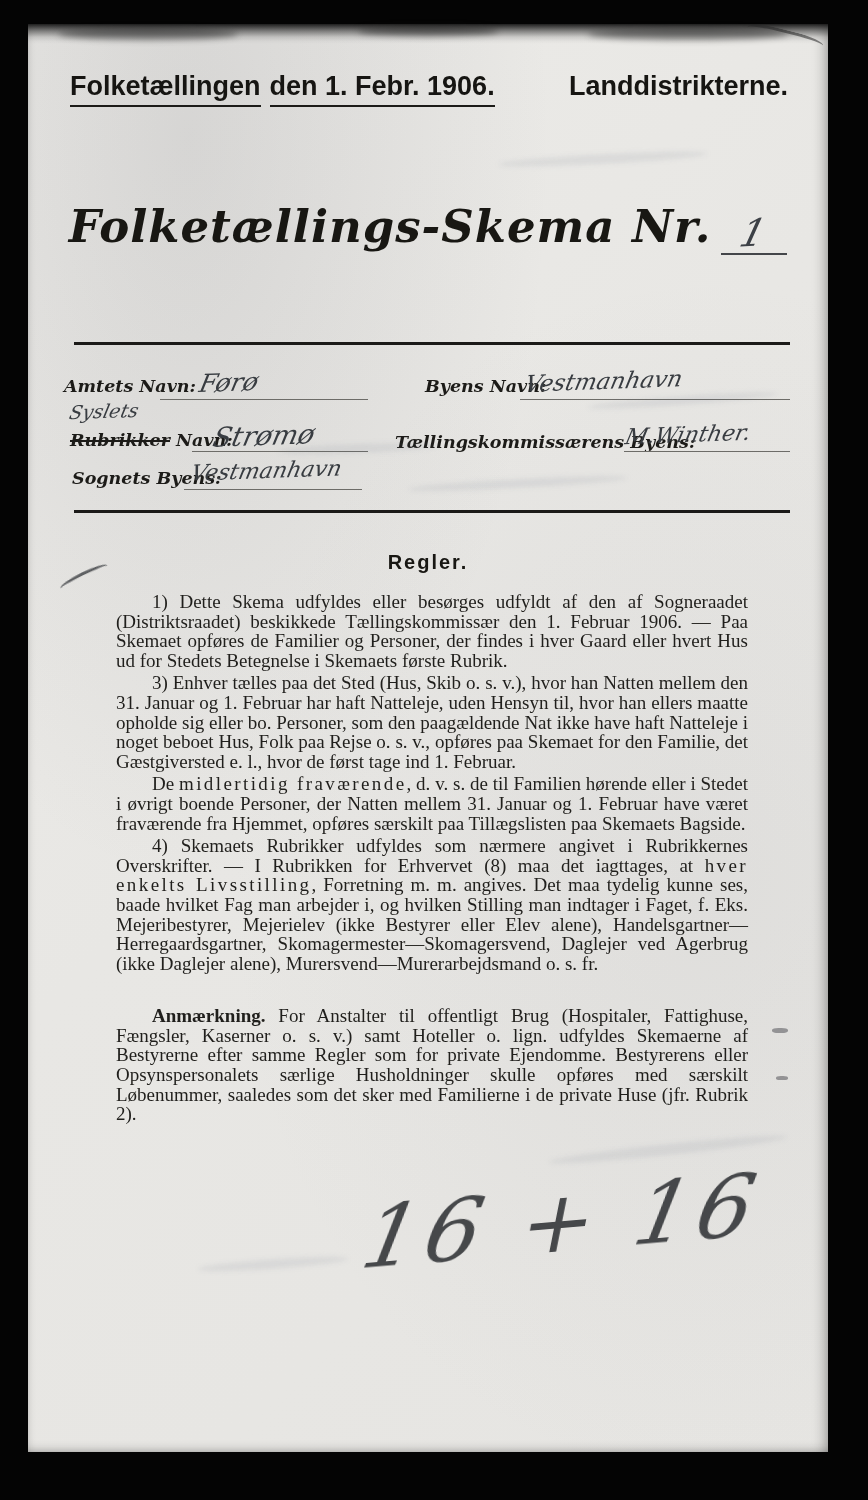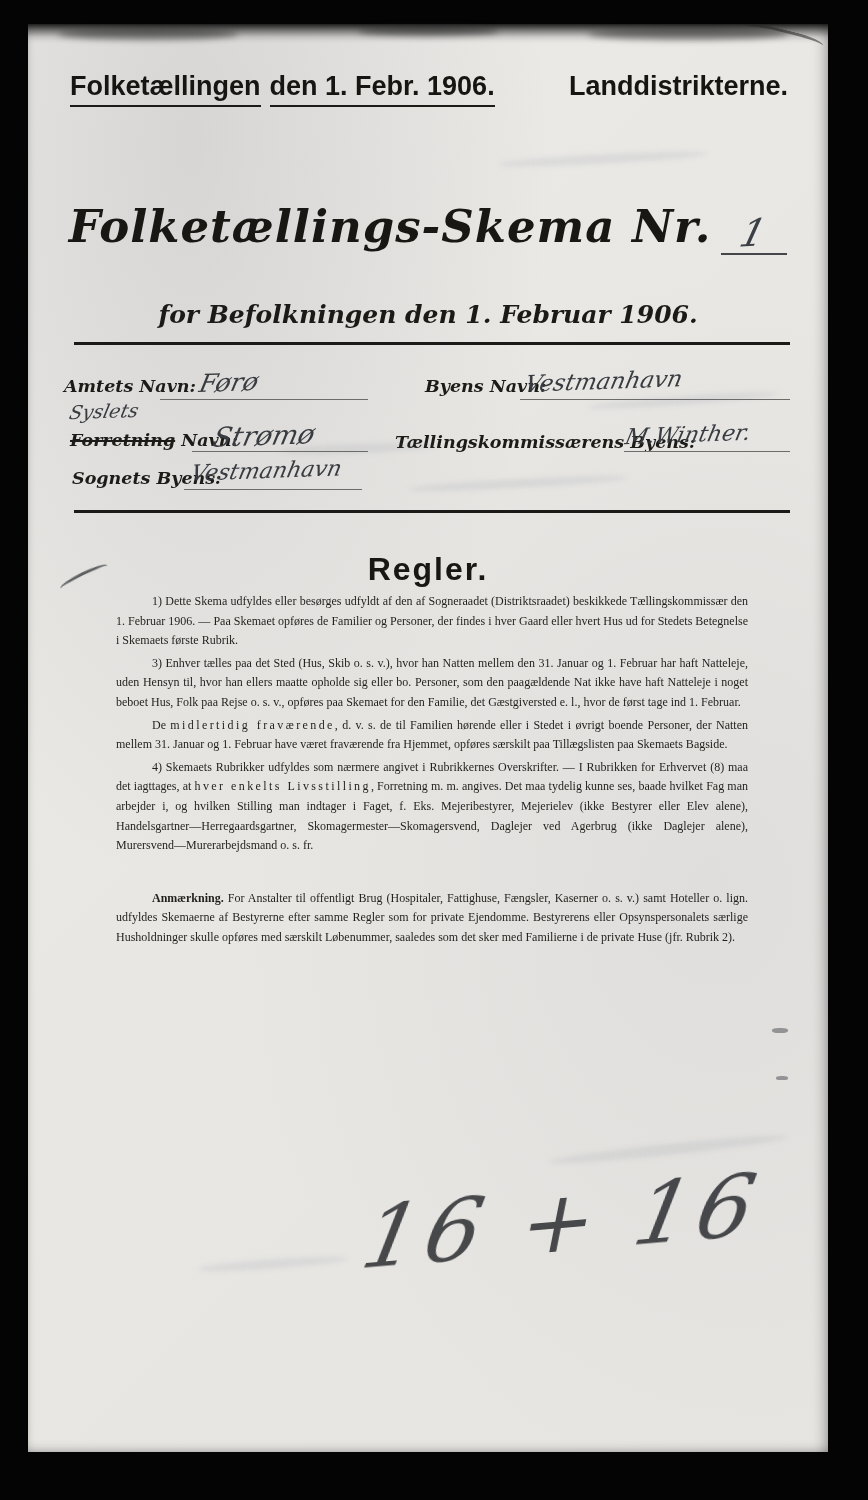--- a/index.html
+++ b/index.html
@@ -122,27 +122,27 @@
     width: 52px; height: 10px;
     border-top: 3px solid rgba(50,52,56,0.75);
     border-radius: 50%;
     transform: rotate(-26deg);
     filter: blur(0.4px);
   }
   .rules-heading {
     position: absolute; top: 527px; left: 0; width: 100%;
     text-align: center;
     font-family: "Liberation Sans", sans-serif;
-    font-weight: bold; font-size: 32px; color: #181713;
+    font-weight: bold; font-size: 20px; color: #181713;
     letter-spacing: 2px;
   }
   .rules-body {
     position: absolute; top: 568px; left: 88px; width: 632px;
     font-family: "Liberation Serif", serif;
-    font-size: 12px; line-height: 19.6px;
+    font-size: 19px; line-height: 19.6px;
     text-align: justify;
     color: #201f1c;
   }
   .rules-body p {
     text-indent: 36px;
     margin-bottom: 3px;
   }
   .rules-body p.para-anm { margin-top: 33px; }
   .seg-spaced { letter-spacing: 2.4px; }
   .seg-bold { font-weight: bold; }
@@ -182,37 +182,36 @@
   <div class="header-row">
     <div class="header-left">
       <span>Folketællingen</span><span>den 1. Febr. 1906.</span>
     </div>
     <div class="header-right">Landdistrikterne.</div>
   </div>
 
   <div class="title-block">
     <span>Folketællings-Skema Nr.</span><span class="title-number-unit"><span class="title-number">1</span></span>
   </div>
-  <div class="subtitle">for Befolkningen den 1. Februar 1906.</div>
 
   <div class="rule-line rule-top"></div>
 
   <div class="form-area">
 
     <span class="f-label" style="left:36px; top:12px;">Amtets Navn:</span>
     <div class="f-field" style="left:132px; top:4px; width:208px; height:32px;">
       <span class="hand" style="font-size:25px; margin-left:40px;">Førø</span>
     </div>
     <span class="f-label" style="left:397px; top:12px;">Byens Navn:</span>
     <div class="f-field" style="left:492px; top:4px; width:270px; height:32px;">
       <span class="hand" style="font-size:23px; margin-left:6px;">Vestmanhavn</span>
     </div>
 
     <span class="hand syslets-hand" style="left:42px; top:36px;">Syslets</span>
-    <span class="f-label" style="left:42px; top:66px;"><span class="struck">Forretning</span> <span>Navn:</span></span>
+    <span class="f-label" style="left:42px; top:66px;"><span class="struck">Rubrikker</span> <span>Navn:</span></span>
     <div class="f-field" style="left:164px; top:56px; width:176px; height:32px;">
       <span class="hand" style="font-size:27px; margin-left:22px;">Strømø</span>
     </div>
     <span class="f-label" style="left:367px; top:68px;">Tællingskommissærens Byens:</span>
     <div class="f-field" style="left:596px; top:58px; width:166px; height:30px;">
       <span class="hand" style="font-size:22px; margin-left:2px;">M.Winther.</span>
     </div>
 
     <span class="f-label" style="left:44px; top:104px;">Sognets Byens:</span>
     <div class="f-field" style="left:156px; top:94px; width:178px; height:32px;">

